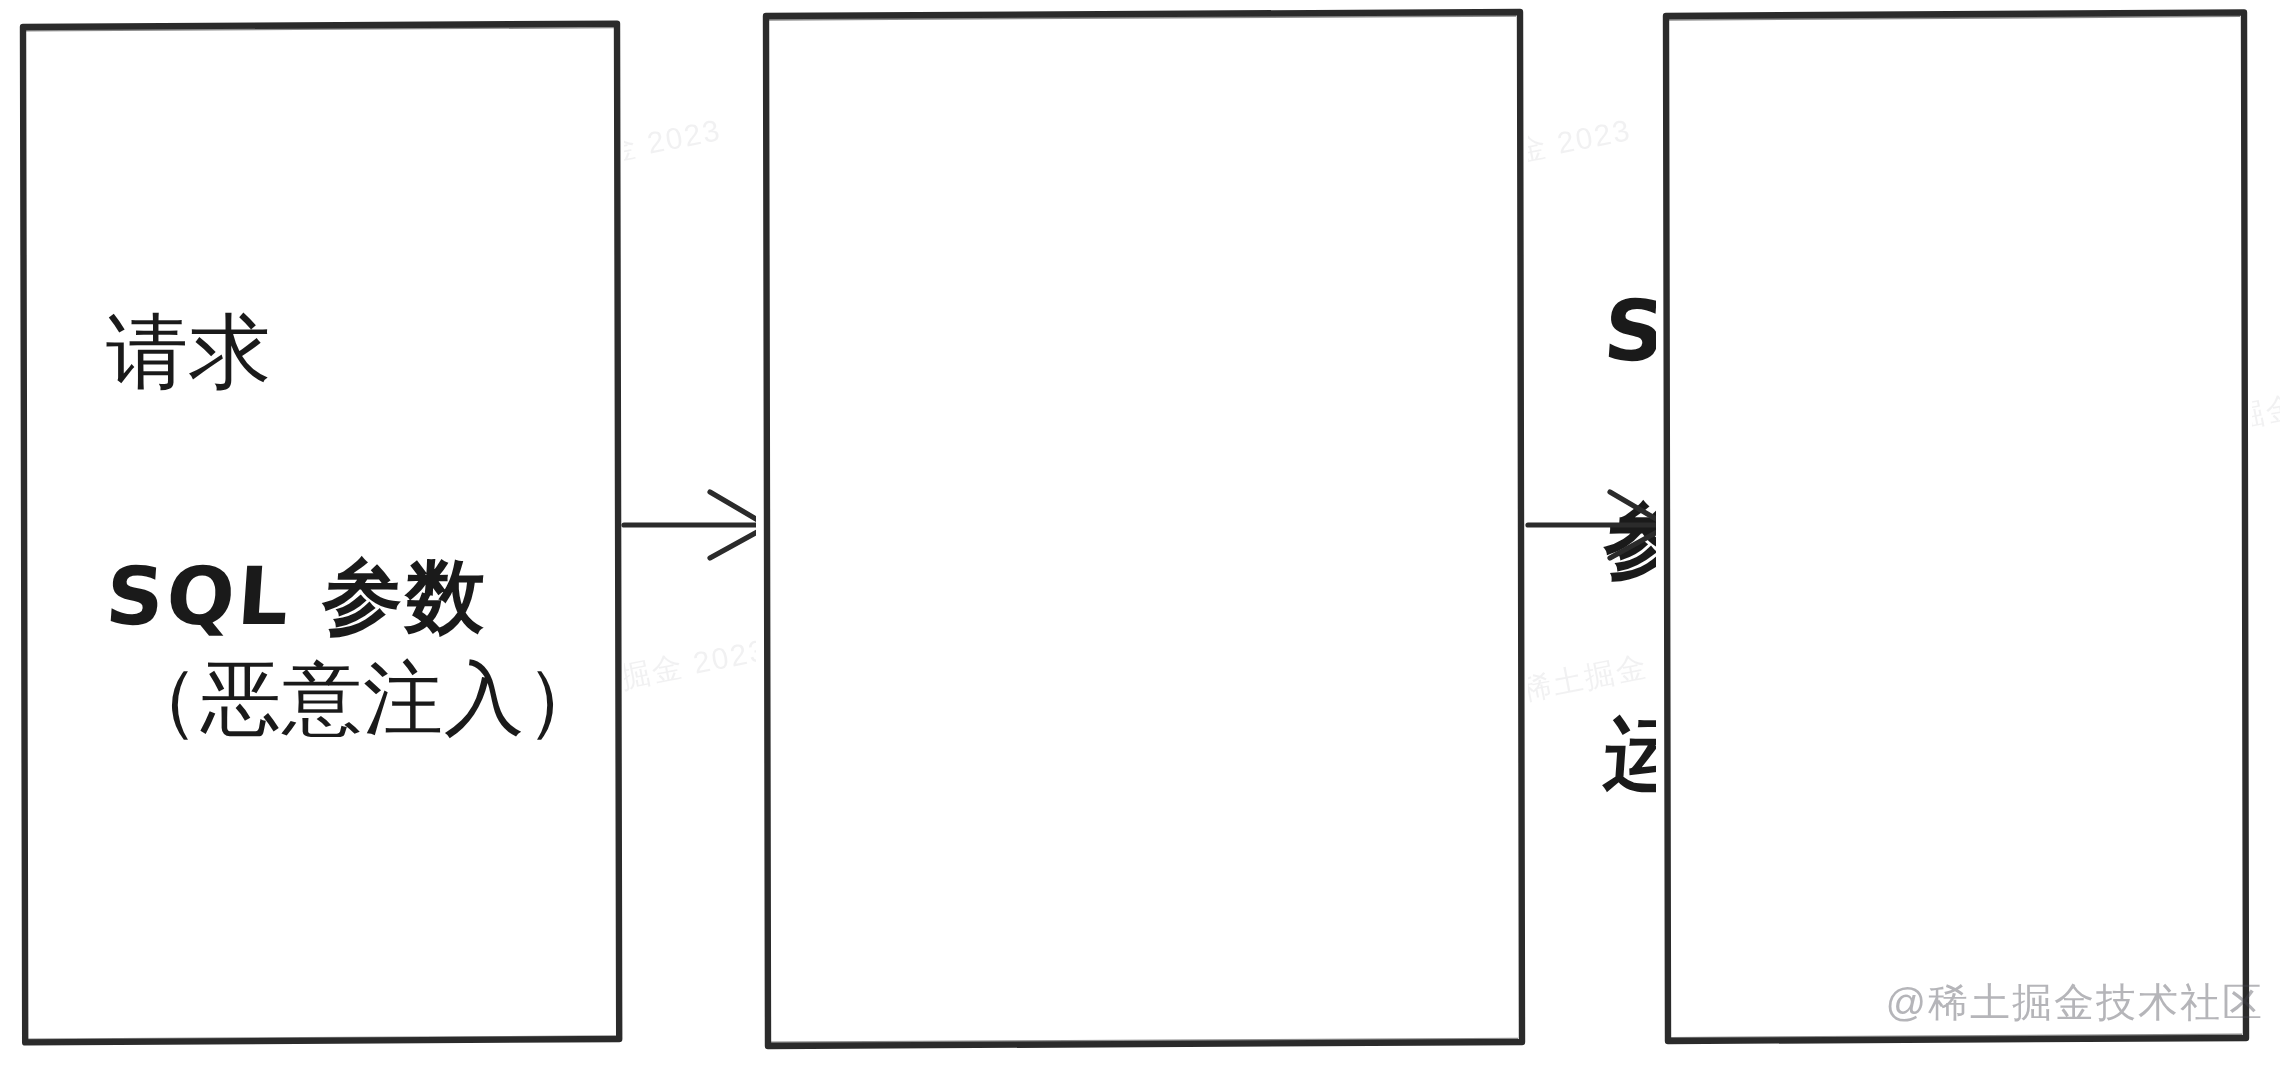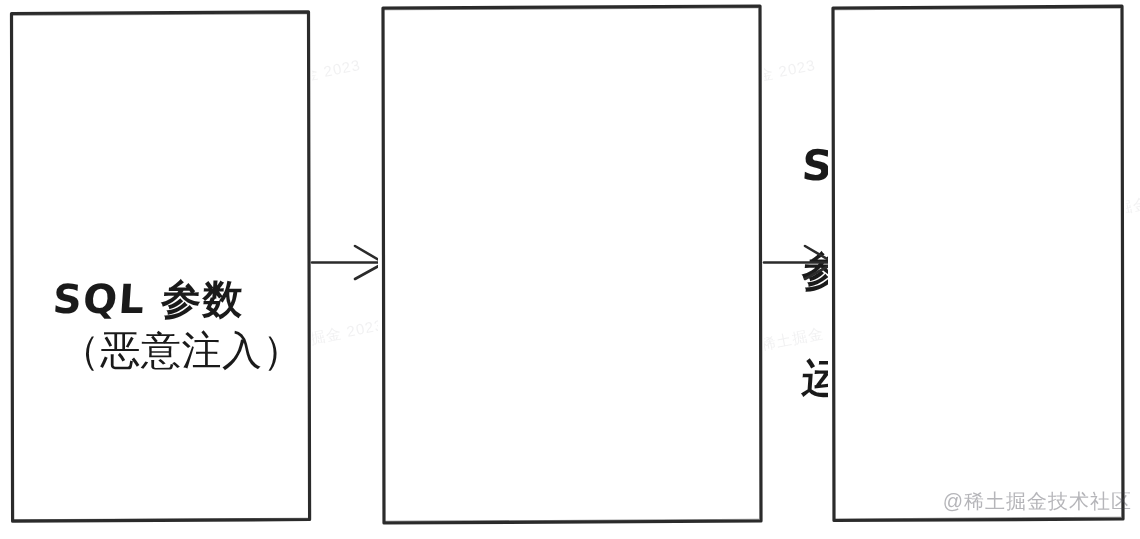--- a/index.html
+++ b/index.html
@@ -121,20 +121,21 @@
   <div class="wm" style="left:625px; top:452px;">稀土掘金 2023</div>
   <div class="wm" style="left:865px; top:456px;">稀土掘金 2023</div>
 
   <div class="hbox" id="box-client" style="left:8px; top:8px; width:304px; height:516px;">
     <svg viewBox="0 0 304 516" preserveAspectRatio="none" aria-hidden="true">
       <path d="M3.5,5.5 L300.5,3.8 L301.6,511.5 L4.6,513.2 Z" fill="none" stroke="#2b2b2b" stroke-width="3.2" stroke-linecap="round" stroke-linejoin="round"></path>
       <path d="M4.2,7.0 L299.0,5.4" fill="none" stroke="#2b2b2b" stroke-width="1.5" opacity="0.55"></path>
       <path d="M5.2,512.0 L300.0,510.4" fill="none" stroke="#2b2b2b" stroke-width="1.5" opacity="0.55"></path>
     </svg>
     <div class="box-body">
+      <div class="txt cjk" id="t-request" style="position:absolute;">请求</div>
       <div class="txt hand" id="t-sqlparam" style="position:absolute;">SQL 参数</div>
       <div class="txt cjk" id="t-inject" style="position:absolute;">（恶意注入）</div>
     </div>
   </div>
 
   <svg class="arrow" style="left:308px; top:238px; width:82px; height:52px;" viewBox="0 0 82 52">
     <path d="M4,24.5 L74,24.5" fill="none" stroke="#2b2b2b" stroke-width="2.6" stroke-linecap="round"></path>
     <path d="M47,8 L76,25" fill="none" stroke="#2b2b2b" stroke-width="2.6" stroke-linecap="round"></path>
     <path d="M47,41 L76,25" fill="none" stroke="#2b2b2b" stroke-width="2.6" stroke-linecap="round"></path>
   </svg>

